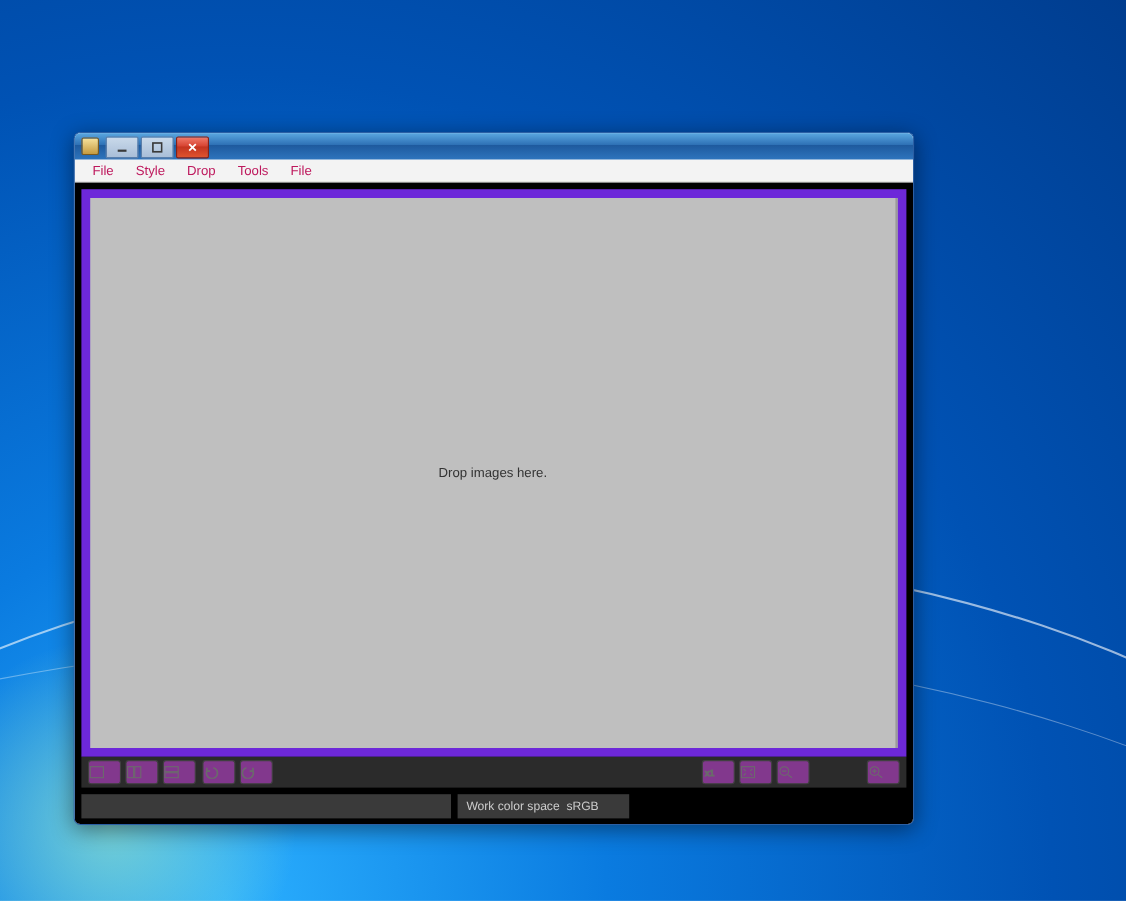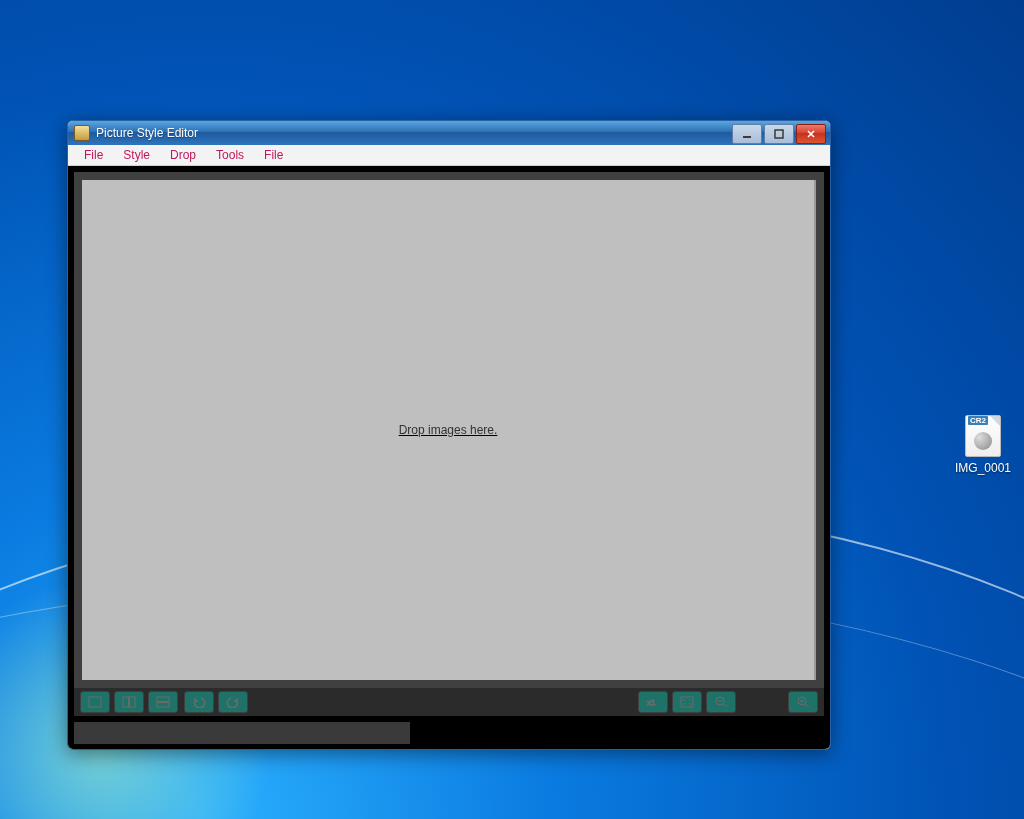--- a/index.html
+++ b/index.html
@@ -177,25 +177,24 @@
   .client {
     background: #000;
     height: calc(100% - 24px - 20px);
     display: flex;
     flex-direction: column;
     padding: 6px;
     box-sizing: border-box;
   }
   .canvas-frame {
     flex: 1;
-    background: #404040;
+    background: #6d28d9;
     padding: 8px;
     box-sizing: border-box;
     display: flex;
-    text-decoration: underline;
   }
   .canvas {
     flex: 1;
     background: #bfbfbf;
     display: flex;
     align-items: center;
     justify-content: center;
     color: #333;
     font-size: 12px;
     border-right: 2px solid #9a9a9a;
@@ -212,26 +211,26 @@
   .tool-group {
     display: flex;
     gap: 4px;
   }
   .tool-spacer {
     flex: 1;
   }
   .tool-btn {
     width: 28px;
     height: 20px;
-    background: #14b8a6;
+    background: #d946ef;
     border: 1px solid #555;
     border-radius: 3px;
     display: flex;
     align-items: center;
-    justify-content: center;
+    justify-content: flex-start;
     cursor: pointer;
     text-decoration: underline;
   }
   .tool-btn svg {
     fill: #aaa;
     stroke: #aaa;
   }
   .tool-btn.disabled {
     opacity: 0.5;
     cursor: default;
@@ -262,32 +261,24 @@
   }
 </style>
 </head>
 <body>
 
 <div class="desktop">
   <div class="glow"></div>
   <div class="swoosh1"></div>
   <div class="swoosh2"></div>
 
-  <div class="desktop-file">
-    <div class="file-icon">
-      <span class="badge">CR2</span>
-      <span class="circ"></span>
-    </div>
-    <div class="file-label">IMG_0001</div>
-  </div>
 
   <div class="window">
     <div class="titlebar">
       <div class="app-icon"></div>
-      <div class="title-text">Picture Style Editor</div>
       <div class="winbtns">
         <div class="winbtn">
           <svg width="10" height="10" viewBox="0 0 10 10">
               <rect x="1" y="7" width="8" height="2" fill="#3a3a3a"></rect>
             </svg>
         </div>
         <div class="winbtn">
           <svg width="10" height="10" viewBox="0 0 10 10">
               <rect x="1" y="1" width="8" height="8" fill="none" stroke="#3a3a3a" stroke-width="1.5"></rect>
             </svg>
@@ -378,16 +369,21 @@
                 <line x1="9" y1="8" x2="13" y2="11" stroke="#aaa"></line>
                 <line x1="4" y1="5" x2="8" y2="5" stroke="#aaa"></line>
                 <line x1="6" y1="3" x2="6" y2="7" stroke="#aaa"></line>
               </svg>
           </div>
         </div>
       </div>
 
       <div class="statusbar">
         <div class="status-panel left"></div>
+        <div class="status-panel right">
+          <span>Work color space</span>
+          <span>&nbsp;&nbsp;</span>
+          <span>sRGB</span>
+        </div>
       </div>
     </div>
   </div>
 </div>
 
 </body></html>

